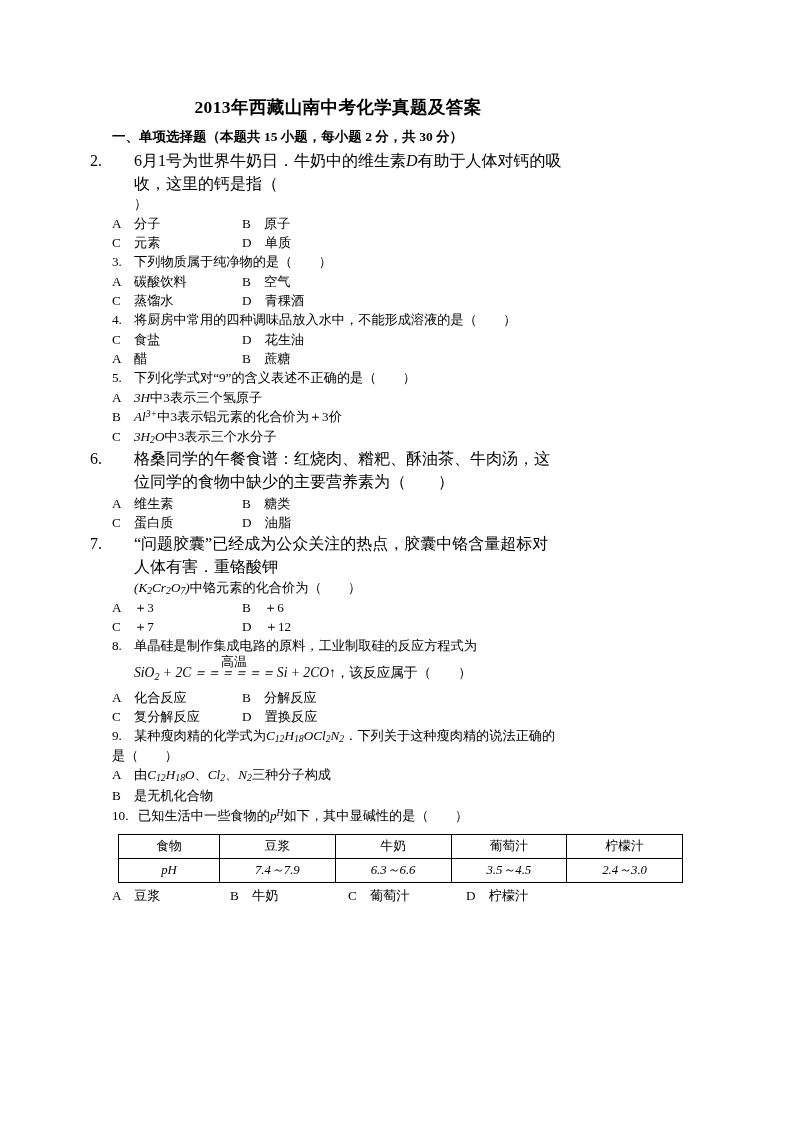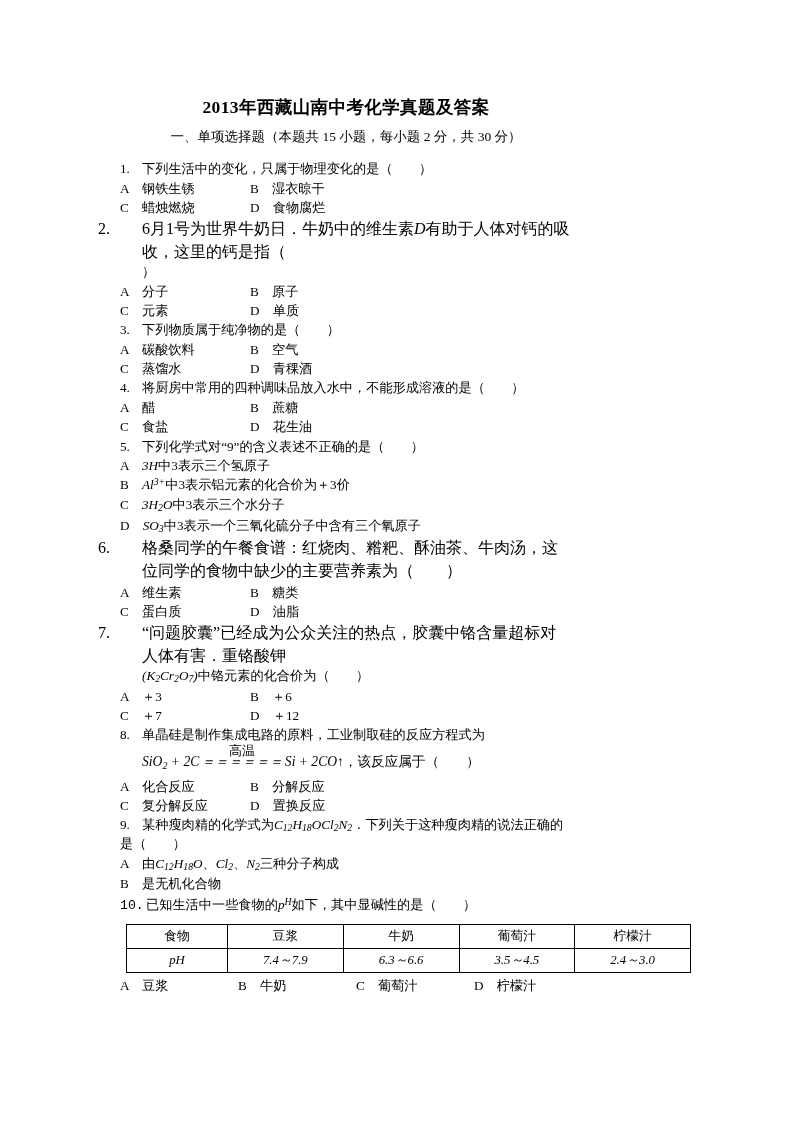--- a/index.html
+++ b/index.html
@@ -9,57 +9,55 @@
   }
   body {
     width: 794px;
     height: 1123px;
     font-family: "Liberation Serif", serif;
     color: #000000;
     position: relative;
   }
   .page {
     position: absolute;
-    left: 12px; top: 0;
+    left: 4px; top: 0;
     width: 668px;
     height: 1123px;
     box-sizing: border-box;
     padding: 95px 108px 0 108px;
   }
   .doc-title {
     text-align: center;
     font-size: 17.5px;
     font-weight: bold;
     font-family: "Liberation Serif", serif;
     margin: 0 0 9px 0;
     letter-spacing: 0.4px;
   }
   .section-head {
     font-size: 13.5px;
-    font-weight: normal;
-    margin: 0 0 14px 0;
+    font-weight: bold;
+    margin: 0 0 4px 0;
     letter-spacing: 0;
-    text-align: center;
   }
   .q {
     margin: 0 0 1px 0;
   }
   .q-line {
     font-size: 13.2px;
     line-height: 1.42;
     white-space: normal;
   }
   .q-num {
     display: inline-block;
     width: 22px;
     text-align: left;
   }
   .q-num.wide {
     width: 26px;
-    font-family: Liberation Mono, monospace;
   }
   .opts {
     font-size: 13.2px;
     line-height: 1.45;
   }
   .opt-row {
     display: block;
     white-space: pre;
   }
   .opt {
@@ -120,27 +118,20 @@
 </style>
 </head>
 <body>
 
 <div class="page">
 
   <div class="doc-title">2013年西藏山南中考化学真题及答案</div>
 
   <div class="section-head">一、单项选择题（本题共 15 小题，每小题 2 分，共 30 分）</div>
 
-  <div class="q">
-    <div class="q-line"><span class="q-num">1.</span><span>下列生活中的变化，只属于物理变化的是（　　）</span></div>
-    <div class="opts">
-      <div class="opt-row"><span class="opt w1">A　钢铁生锈</span><span class="opt">B　湿衣晾干</span></div>
-      <div class="opt-row"><span class="opt w1">C　蜡烛燃烧</span><span class="opt">D　食物腐烂</span></div>
-    </div>
-  </div>
 
   <div class="q">
     <div class="hanging"><span class="q-num">2.</span>6月1号为世界牛奶日．牛奶中的维生素<span class="it">D</span>有助于人体对钙的吸收，这里的钙是指（</div>
     <div class="q-line"><span class="indent"></span>）</div>
     <div class="opts">
       <div class="opt-row"><span class="opt w1">A　分子</span><span class="opt">B　原子</span></div>
       <div class="opt-row"><span class="opt w1">C　元素</span><span class="opt">D　单质</span></div>
     </div>
   </div>
 
@@ -148,32 +139,31 @@
     <div class="q-line"><span class="q-num">3.</span><span>下列物质属于纯净物的是（　　）</span></div>
     <div class="opts">
       <div class="opt-row"><span class="opt w1">A　碳酸饮料</span><span class="opt">B　空气</span></div>
       <div class="opt-row"><span class="opt w1">C　蒸馏水</span><span class="opt">D　青稞酒</span></div>
     </div>
   </div>
 
   <div class="q">
     <div class="q-line"><span class="q-num">4.</span><span>将厨房中常用的四种调味品放入水中，不能形成溶液的是（　　）</span></div>
     <div class="opts">
+      <div class="opt-row"><span class="opt w1">C　食盐</span><span class="opt">D　花生油</span></div>
       <div class="opt-row"><span class="opt w1">A　醋</span><span class="opt">B　蔗糖</span></div>
-      <div class="opt-row"><span class="opt w1">C　食盐</span><span class="opt">D　花生油</span></div>
     </div>
   </div>
 
   <div class="q">
     <div class="q-line"><span class="q-num">5.</span><span>下列化学式对“9”的含义表述不正确的是（　　）</span></div>
     <div class="opts">
       <div class="opt-row">A　<span class="it">3H</span>中3表示三个氢原子</div>
       <div class="opt-row">B　<span class="it">Al</span><sup class="it">3+</sup>中3表示铝元素的化合价为＋3价</div>
       <div class="opt-row">C　<span class="it">3H</span><sub class="it">2</sub><span class="it">O</span>中3表示三个水分子</div>
-      <div class="opt-row">D　<span class="it">SO</span><sub class="it">3</sub>中3表示一个三氧化硫分子中含有三个氧原子</div>
     </div>
   </div>
 
   <div class="q">
     <div class="hanging"><span class="q-num">6.</span>格桑同学的午餐食谱：红烧肉、糌粑、酥油茶、牛肉汤，这位同学的食物中缺少的主要营养素为（　　）</div>
     <div class="opts">
       <div class="opt-row"><span class="opt w1">A　维生素</span><span class="opt">B　糖类</span></div>
       <div class="opt-row"><span class="opt w1">C　蛋白质</span><span class="opt">D　油脂</span></div>
     </div>
   </div>

